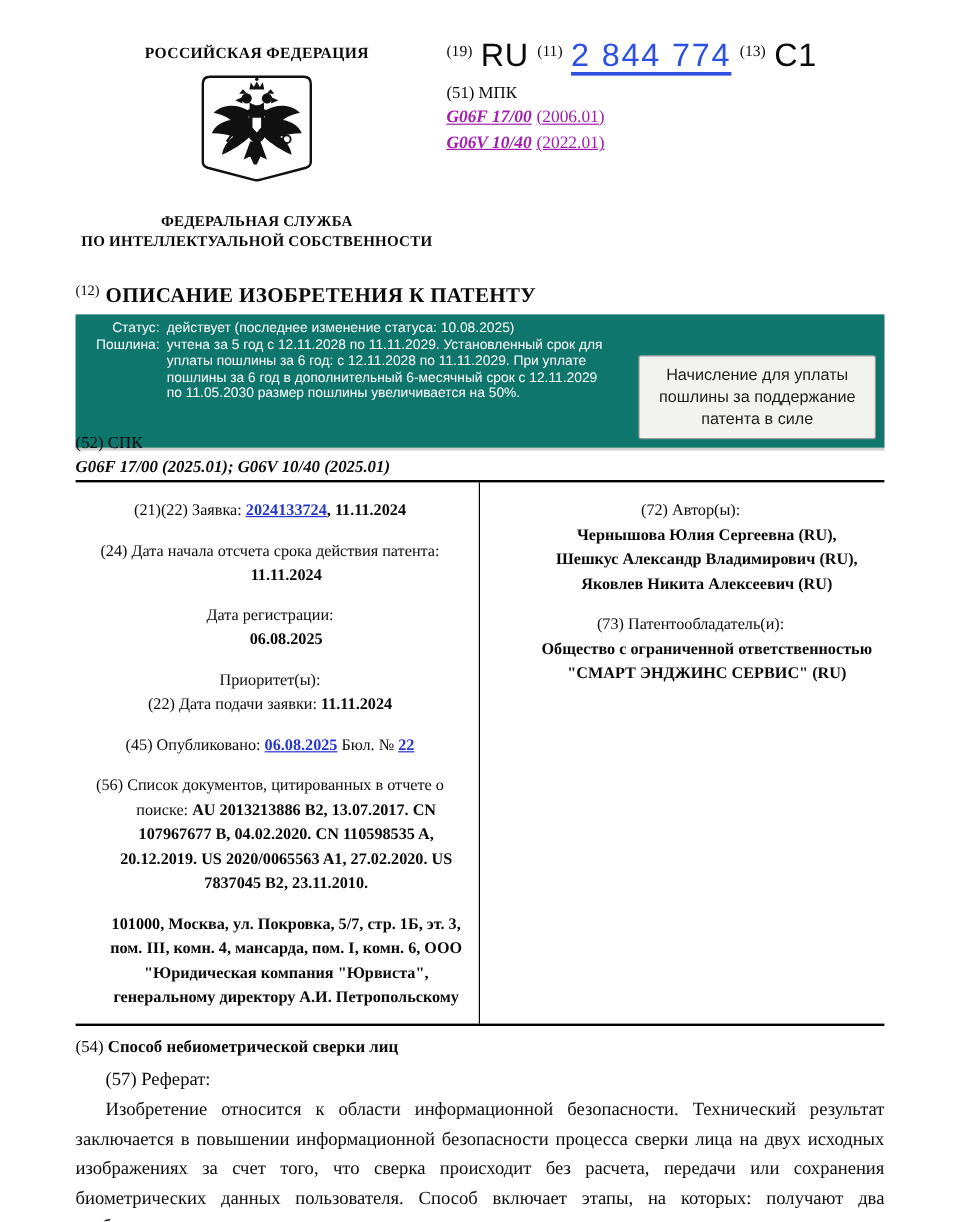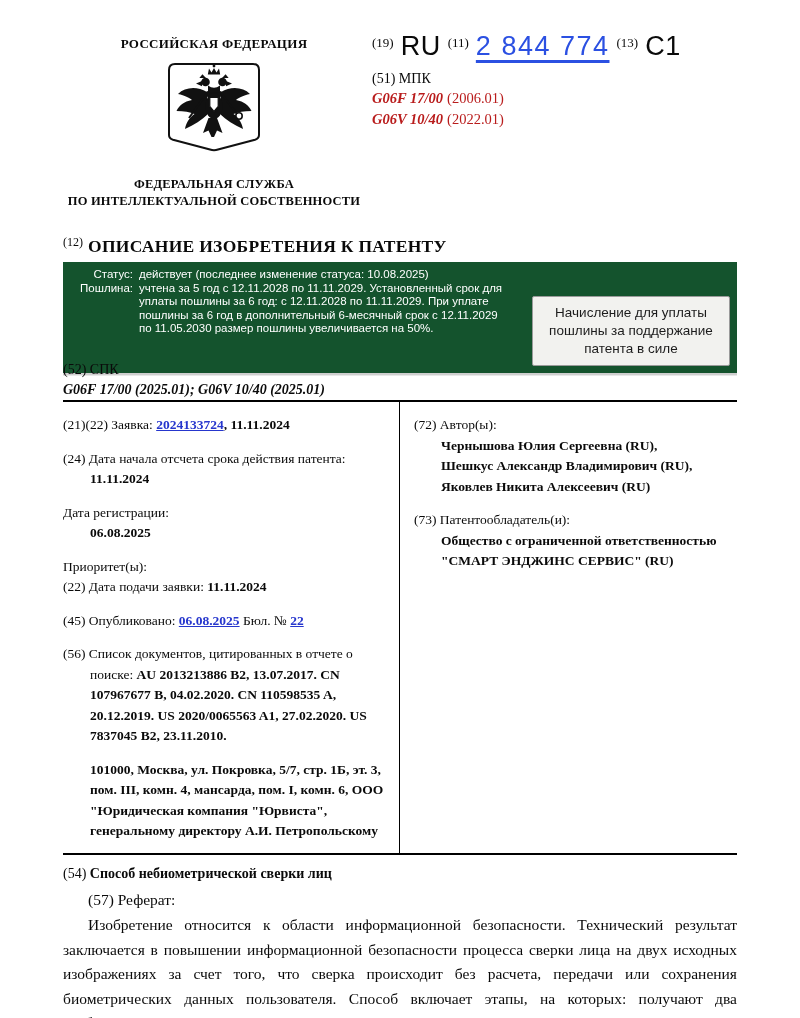--- a/index.html
+++ b/index.html
@@ -13,51 +13,51 @@
   .office{margin-top:22px;font-weight:bold;font-size:12.5px;line-height:1.35;letter-spacing:.2px;}
 
   .hdr-right{position:absolute;left:372px;top:32px;width:370px;}
   .publine{display:flex;align-items:flex-start;gap:7px;}
   .small-code{font-size:13px;padding-top:3px;}
   .pub-big{font-family:"Liberation Sans",sans-serif;font-weight:normal;font-size:27px;line-height:1.1;letter-spacing:.5px;}
   .pub-number{color:#2B50E2;letter-spacing:1.5px;text-decoration:underline;text-decoration-thickness:2.5px;text-underline-offset:5px;}
   a{cursor:pointer;}
   .ipc-label{margin-top:9px;font-size:14px;}
   .ipc-line{line-height:1.35;}
-  .ipc-link{color:#b91c1c;font-weight:bold;font-style:italic;font-size:14.5px;}
+  .ipc-link{color:#a21caf;font-weight:bold;font-style:italic;font-size:14.5px;text-decoration:underline;}
   .ipc-year{font-weight:normal;font-style:normal;margin-left:4px;}
 
   
   .doc-title{position:absolute;left:63px;top:236px;white-space:nowrap;}
   .doc-title .code{font-size:12px;position:relative;top:-6px;margin-right:5px;}
   .doc-title .text{font-weight:bold;font-size:17.5px;letter-spacing:.3px;}
 
   
   .status-box{position:absolute;left:63px;top:262px;width:674px;box-sizing:border-box;
-      background:#14532d;display:flex;align-items:flex-start;padding:6px 7px 7px 8px;
+      background:#0f766e;display:flex;align-items:flex-start;padding:6px 7px 7px 8px;
       font-family:"Liberation Sans",sans-serif;color:#fff;font-size:11.5px;line-height:13.5px;
       box-shadow:0 2px 0 #cfcfcf,0 3px 0 #e8e8e8;}
   .status-grid{display:grid;grid-template-columns:62px 1fr;column-gap:6px;row-gap:0;width:442px;}
   .s-label{text-align:right;white-space:nowrap;}
   .fee-btn{margin-left:auto;align-self:center;width:198px;box-sizing:border-box;
       background:#F2F2EF;color:#1c1c1c;border:1px solid #9a9a9a;border-radius:2px;
       padding:7px 8px;text-align:center;font-family:"Liberation Sans",sans-serif;
       font-size:13.5px;line-height:18px;cursor:pointer;margin-top:28px;}
 
   
   .cpc{position:absolute;left:63px;top:360px;font-size:14px;line-height:1.4;}
   .cpc-codes{font-weight:bold;font-style:italic;}
 
   
   .biblio{position:absolute;left:63px;top:400px;width:674px;height:455px;box-sizing:border-box;
       border-top:2px solid #000;border-bottom:2px solid #000;display:flex;
       font-size:13.5px;line-height:1.52;}
   .col-left{width:337px;box-sizing:border-box;border-right:1.5px solid #000;padding:13px 12px 0 0;}
   .col-right{flex:1;padding:13px 0 0 14px;}
-  .item{margin-bottom:13px;}
+  .item{margin-bottom:13px;text-align:center;}
   .hang{padding-left:27px;text-indent:-27px;}
   .val{display:block;padding-left:27px;font-weight:bold;}
   .pre{white-space:pre-line;}
   .link{color:#2636CD;font-weight:bold;text-decoration:underline;}
   b{font-weight:bold;}
 
   
   .sec54{position:absolute;left:63px;top:866px;width:674px;font-size:14px;}
   .sec54 .t{font-weight:bold;}
   .abstract{position:absolute;left:63px;top:891px;width:674px;font-size:15.5px;}

